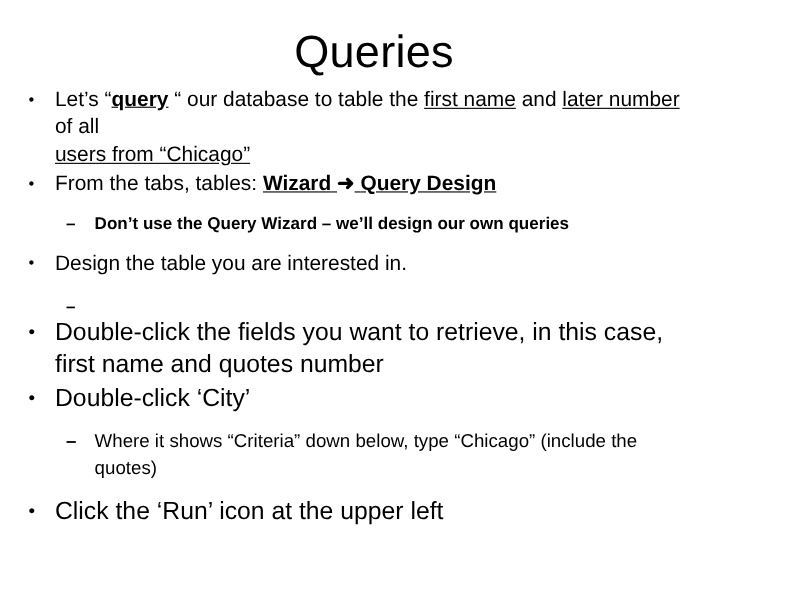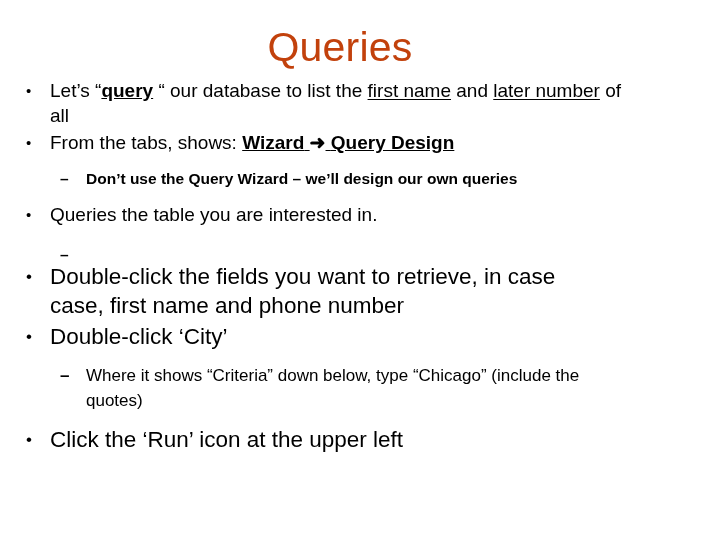--- a/index.html
+++ b/index.html
@@ -26,21 +26,21 @@
   .slide-title {
     position: absolute;
     top: 26px;
     left: 0;
     width: 680px;
     text-align: center;
     font-size: 41px;
     font-weight: 400;
     line-height: 1.05;
     letter-spacing: 0.2px;
-    color: #c2410c;
+    color: #000000;
   }
 
   
   .body-area {
     position: absolute;
     top: 78px;
     left: 0;
     width: 720px;
   }
 
@@ -133,53 +133,53 @@
 <body>
 
 <div class="slide">
 
   <div class="slide-title">Queries</div>
 
   <div class="body-area">
 
     <div class="bullet lvl1-sm wrap-1">
       <span class="marker">•</span>
-      <span class="btext"><span>Let’s “</span><span class="b">query</span><span> “ our database to list the </span><span class="u">first name</span><span> and </span><span class="u">later number</span><span> of all</span><br></span>
+      <span class="btext"><span>Let’s “</span><span class="b">query</span><span> “ our database to table the </span><span class="u">first name</span><span> and </span><span class="u">later number</span><span> of all</span><br><span class="u">users from “Chicago”</span></span>
     </div>
 
     <div class="bullet lvl1-sm wrap-1">
       <span class="marker">•</span>
-      <span class="btext"><span>From the tabs, shows:  </span><span class="b">Wizard</span><span class="b">&nbsp;</span><span class="arrow">➜</span><span class="b">&nbsp;</span><span class="b">Query Design</span></span>
+      <span class="btext"><span>From the tabs, tables:  </span><span class="b">Wizard</span><span class="b">&nbsp;</span><span class="arrow">➜</span><span class="b">&nbsp;</span><span class="b">Query Design</span></span>
     </div>
 
     <div class="sp-sm"></div>
 
     <div class="bullet lvl2-sm wrap-2">
       <span class="marker">–</span>
       <span class="btext">Don’t use the Query Wizard – we’ll design our own queries</span>
     </div>
 
     <div class="sp-sm"></div>
 
     <div class="bullet lvl1-sm wrap-1">
       <span class="marker">•</span>
-      <span class="btext">Queries the table you are interested in.</span>
+      <span class="btext">Design the table you are interested in.</span>
     </div>
 
     <div class="sp-md"></div>
 
     <div class="bullet lvl2-sm wrap-2">
       <span class="marker">–</span>
     </div>
 
     <div class="sp-lg"></div>
 
     <div class="bullet lvl1-lg wrap-lg">
       <span class="marker">•</span>
-      <span class="btext">Double-click the fields you want to retrieve, in case case, first name and phone number</span>
+      <span class="btext">Double-click the fields you want to retrieve, in this case, first name and quotes number</span>
     </div>
 
     <div class="bullet lvl1-lg wrap-lg">
       <span class="marker">•</span>
       <span class="btext">Double-click  ‘City’</span>
     </div>
 
     <div class="sp-sm"></div>
 
     <div class="bullet lvl2-md wrap-2">

